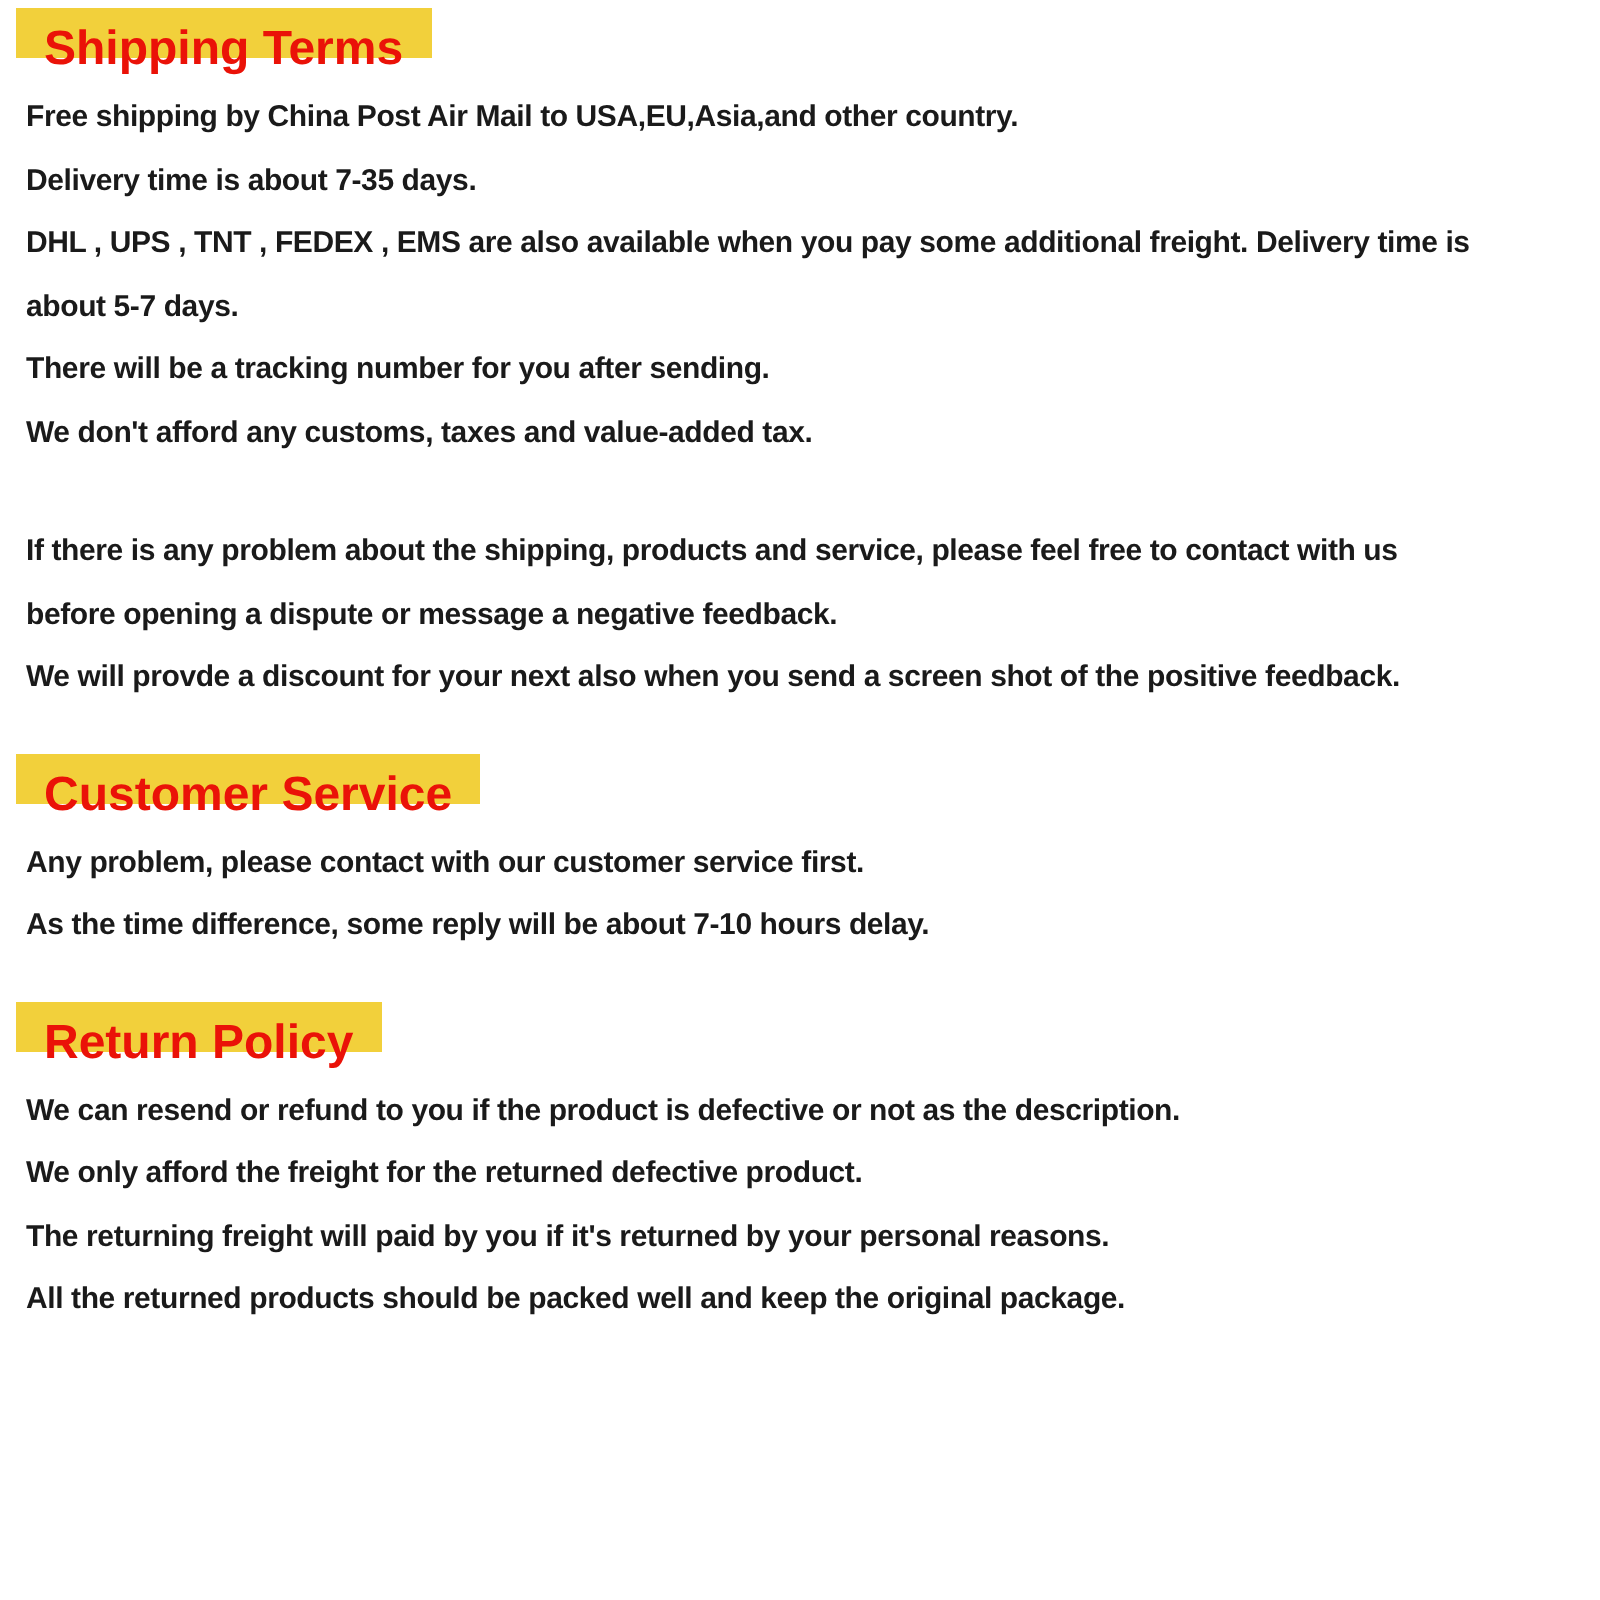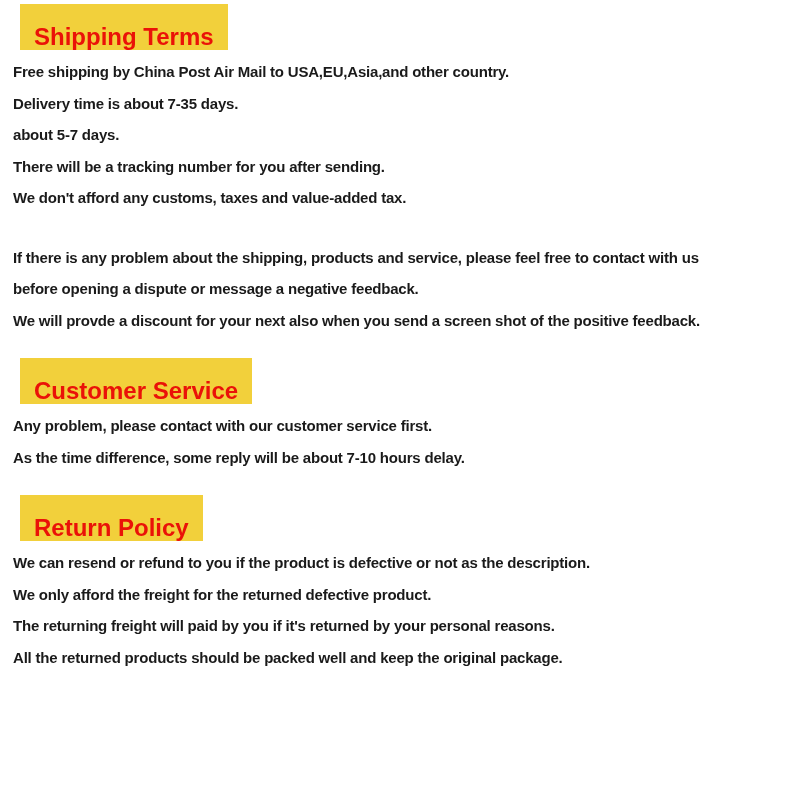--- a/index.html
+++ b/index.html
@@ -14,25 +14,25 @@
     background:var(--page-bg);
     overflow:hidden;
     font-family:"Liberation Sans", sans-serif;
   }
   .page{width:800px;height:800px;position:relative;}
   .policy-section{margin-top:22px;}
   .policy-section:first-child{margin-top:4px;}
   .header-box{
     display:inline-block;
     box-sizing:border-box;
-    margin-left:20px;
+    margin-left:8px;
     min-width:179px;
-    height:46px;
+    height:25px;
     line-height:42px;
-    padding:12px 14px;
+    padding:0 14px;
     background:var(--header-bg);
   }
   .header-title{
     font-size:24px;
     font-weight:bold;
     color:var(--header-text);
     letter-spacing:0;
     white-space:nowrap;
   }
   .section-body{padding:6px 4px 0 13px;}
@@ -51,20 +51,21 @@
 
 <main class="page">
   <div id="sections">
   <section class="policy-section">
     <div class="header-box">
       <span class="header-title">Shipping Terms</span>
     </div>
     <div class="section-body">
           <p class="body-line">Free shipping by China Post Air Mail to USA,EU,Asia,and other country.</p>
           <p class="body-line">Delivery time is about 7-35 days.</p>
+          <p class="body-line">DHL , UPS , TNT , FEDEX , EMS are also available when you pay some additional freight. Delivery time is</p>
           <p class="body-line">about 5-7 days.</p>
           <p class="body-line">There will be a tracking number for you after sending.</p>
           <p class="body-line">We don't afford any customs, taxes and value-added tax.</p>
         </div>
   </section>
 
   <section class="policy-section">
     <div class="section-body">
           <p class="body-line">If there is any problem about the shipping, products and service, please feel free to contact with us</p>
           <p class="body-line">before opening a dispute or message a negative feedback.</p>

